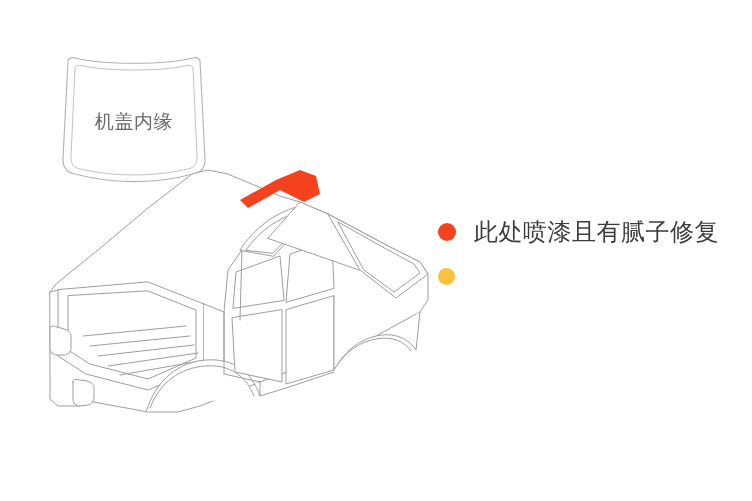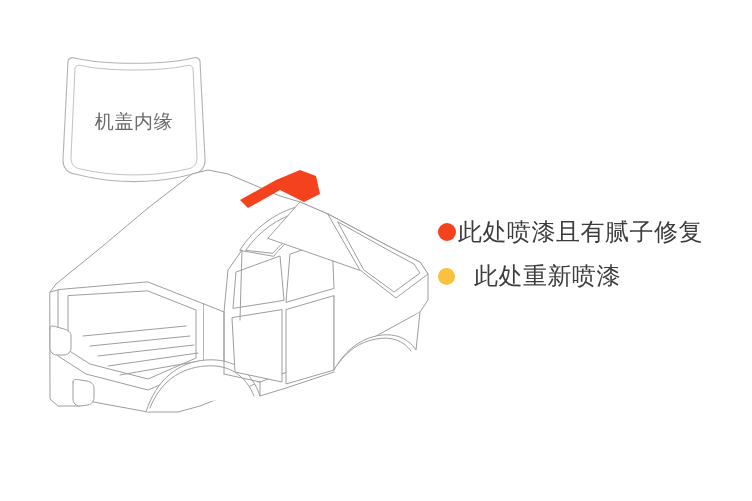--- a/index.html
+++ b/index.html
@@ -74,21 +74,21 @@
   }
   .legend-swatch {
     width: 18px;
     height: 18px;
     border-radius: 50%;
     flex: 0 0 auto;
   }
   .legend-swatch.red   { background: #f4421e; }
   .legend-swatch.yellow{ background: #fac13c; width: 17px; height: 17px; }
   .legend-text {
-    margin-left: 2px;
+    margin-left: 18px;
     font-size: 24px;
     color: #3c3c3c;
     line-height: 1;
     letter-spacing: 0.5px;
     white-space: nowrap;
   }
   .legend-row:nth-child(2) .legend-text { margin-left: 19px; }
 </style>
 </head>
 <body>
@@ -291,17 +291,16 @@
     </svg>
   </div>
 
   <div class="legend">
     <div class="legend-row">
       <span class="legend-swatch red"></span>
       <span class="legend-text">此处喷漆且有腻子修复</span>
     </div>
     <div class="legend-row">
       <span class="legend-swatch yellow"></span>
-      <span class="legend-text">此处重新喷漆</span>
     </div>
   </div>
 
 </div>
 
 </body></html>

